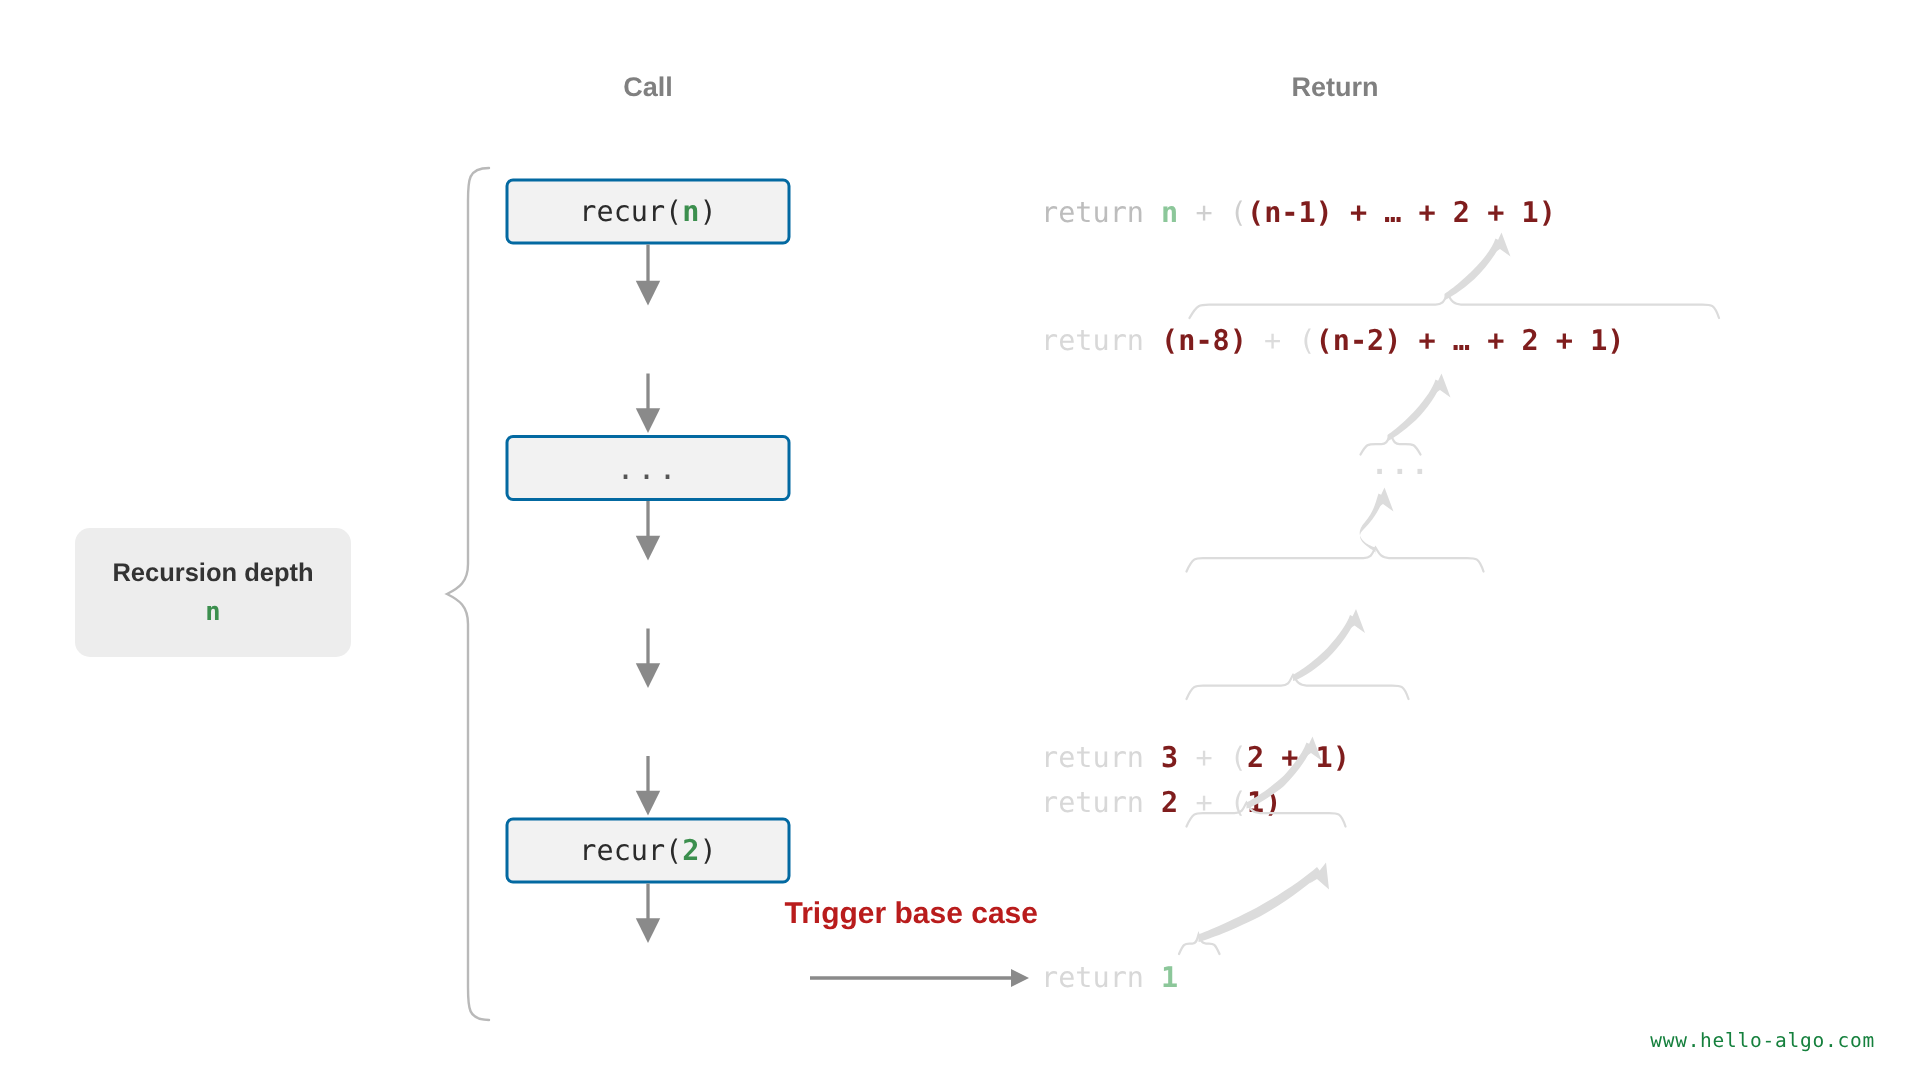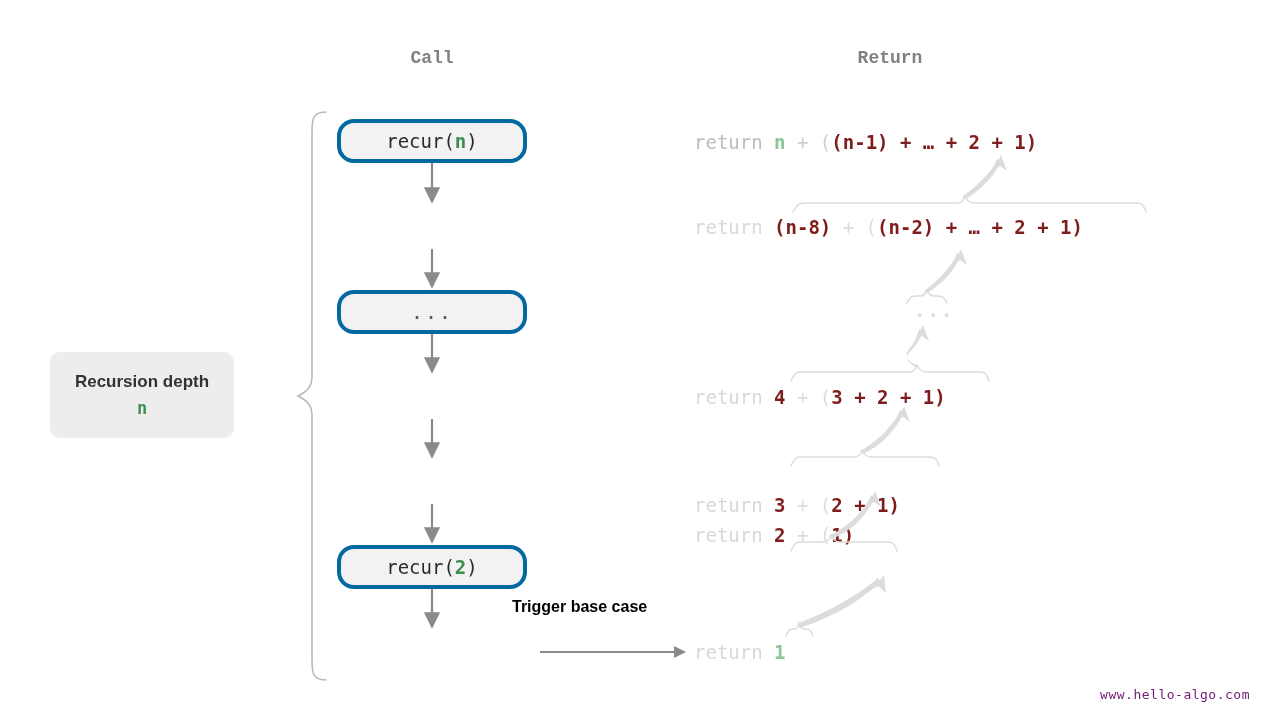--- a/index.html
+++ b/index.html
@@ -17,40 +17,40 @@
   .stage {
     position: absolute;
     inset: 0;
     width: 1280px;
     height: 720px;
   }
 
   
   .col-header {
     position: absolute;
-    font-family: Liberation Mono, monospace;
+    font-family: Liberation Sans, sans-serif;
     font-size: 18px;
     font-weight: bold;
     color: #808080;
     text-align: center;
     white-space: nowrap;
   }
   #hdr-call  { left: 332px; top: 48px; width: 200px; }
   #hdr-return{ left: 790px; top: 48px; width: 200px; }
 
   
   .call-box {
     position: absolute;
     left: 337px;
     width: 190px;
     height: 44px;
     box-sizing: border-box;
     background: #f2f2f2;
-    border: 4px solid #0369a1;
-    border-radius: 17px;
+    border: 2px solid #0369a1;
+    border-radius: 5px;
     display: flex;
     align-items: center;
     justify-content: center;
     font-family: "DejaVu Sans Mono", monospace;
     font-size: 19px;
     color: #2b2b2b;
     letter-spacing: 0px;
   }
   .call-box .g { color: #3c8f4e; font-weight: bold; }
   .call-box.ellipsis { font-size: 20px; color: #555; letter-spacing: 2px; }
@@ -112,38 +112,38 @@
     letter-spacing: 2px;
     font-weight: bold;
   }
 
   
   #overlay { position: absolute; left: 0; top: 0; width: 1280px; height: 720px; pointer-events: none; }
 
   
   #trigger-label {
     position: absolute;
-    left: 512px;
+    left: 523px;
     top: 598px;
     font-family: "Liberation Sans", sans-serif;
-    font-size: 16px;
-    font-weight: bold;
-    color: #000000;
+    font-size: 20px;
+    font-weight: bold;
+    color: #b91c1c;
     white-space: nowrap;
   }
   #trigger-arrow { position: absolute; left: 540px; top: 642px; }
 
   
   #watermark {
     position: absolute;
     right: 30px;
     bottom: 18px;
     font-family: "DejaVu Sans Mono", monospace;
     font-size: 13px;
-    color: #701a75;
+    color: #15803d;
     letter-spacing: 0.5px;
   }
 </style>
 </head>
 <body>
 
 <div class="stage">
 
   <div class="col-header" id="hdr-call">Call</div>
   <div class="col-header" id="hdr-return">Return</div>
@@ -166,21 +166,20 @@
   <div class="call-box" style="top:545px">
     <span><span class="pre">recur(</span><span class="g">2</span><span class="suf">)</span></span>
   </div>
 
   <div class="ret-line" style="left:694px; top:131px;"><span class="kw">return </span><span class="g1">n</span><span class="punc"> + </span><span class="punc">(</span><span class="g2">(n-1) + … + 2 + 1)</span></div>
 
   <div class="ret-line faded" style="left:694px; top:216px;"><span class="kw">return </span><span class="g2">(n-8)</span><span class="p2"> + </span><span class="p2">(</span><span class="g2">(n-2) + … + 2 + 1)</span></div>
 
   <div class="ret-ellipsis" style="left:914px; top:299px;">...</div>
 
-  <div class="ret-line faded" style="left:694px; top:386px;"><span class="kw">return </span><span class="g2">4</span><span class="p2"> + </span><span class="p2">(</span><span class="g2">3 + 2 + 1)</span></div>
 
   <div class="ret-line faded" style="left:694px; top:494px;"><span class="kw">return </span><span class="g2">3</span><span class="p2"> + </span><span class="p2">(</span><span class="g2">2 + 1)</span></div>
 
   <div class="ret-line faded" style="left:694px; top:524px;"><span class="kw">return </span><span class="g2">2</span><span class="p2"> + </span><span class="p2">(</span><span class="g2">1)</span></div>
 
   <div class="ret-line faded" style="left:694px; top:641px;"><span class="kw">return </span><span class="g1">1</span><span class="p2"></span><span class="p2"></span><span class="g2"></span></div>
 
   <div id="trigger-label">Trigger base case</div>
   <svg id="trigger-arrow" width="150" height="20" viewBox="0 0 150 20">
     <line x1="0" y1="10" x2="134" y2="10" stroke="#8a8a8a" stroke-width="2.2"></line>

